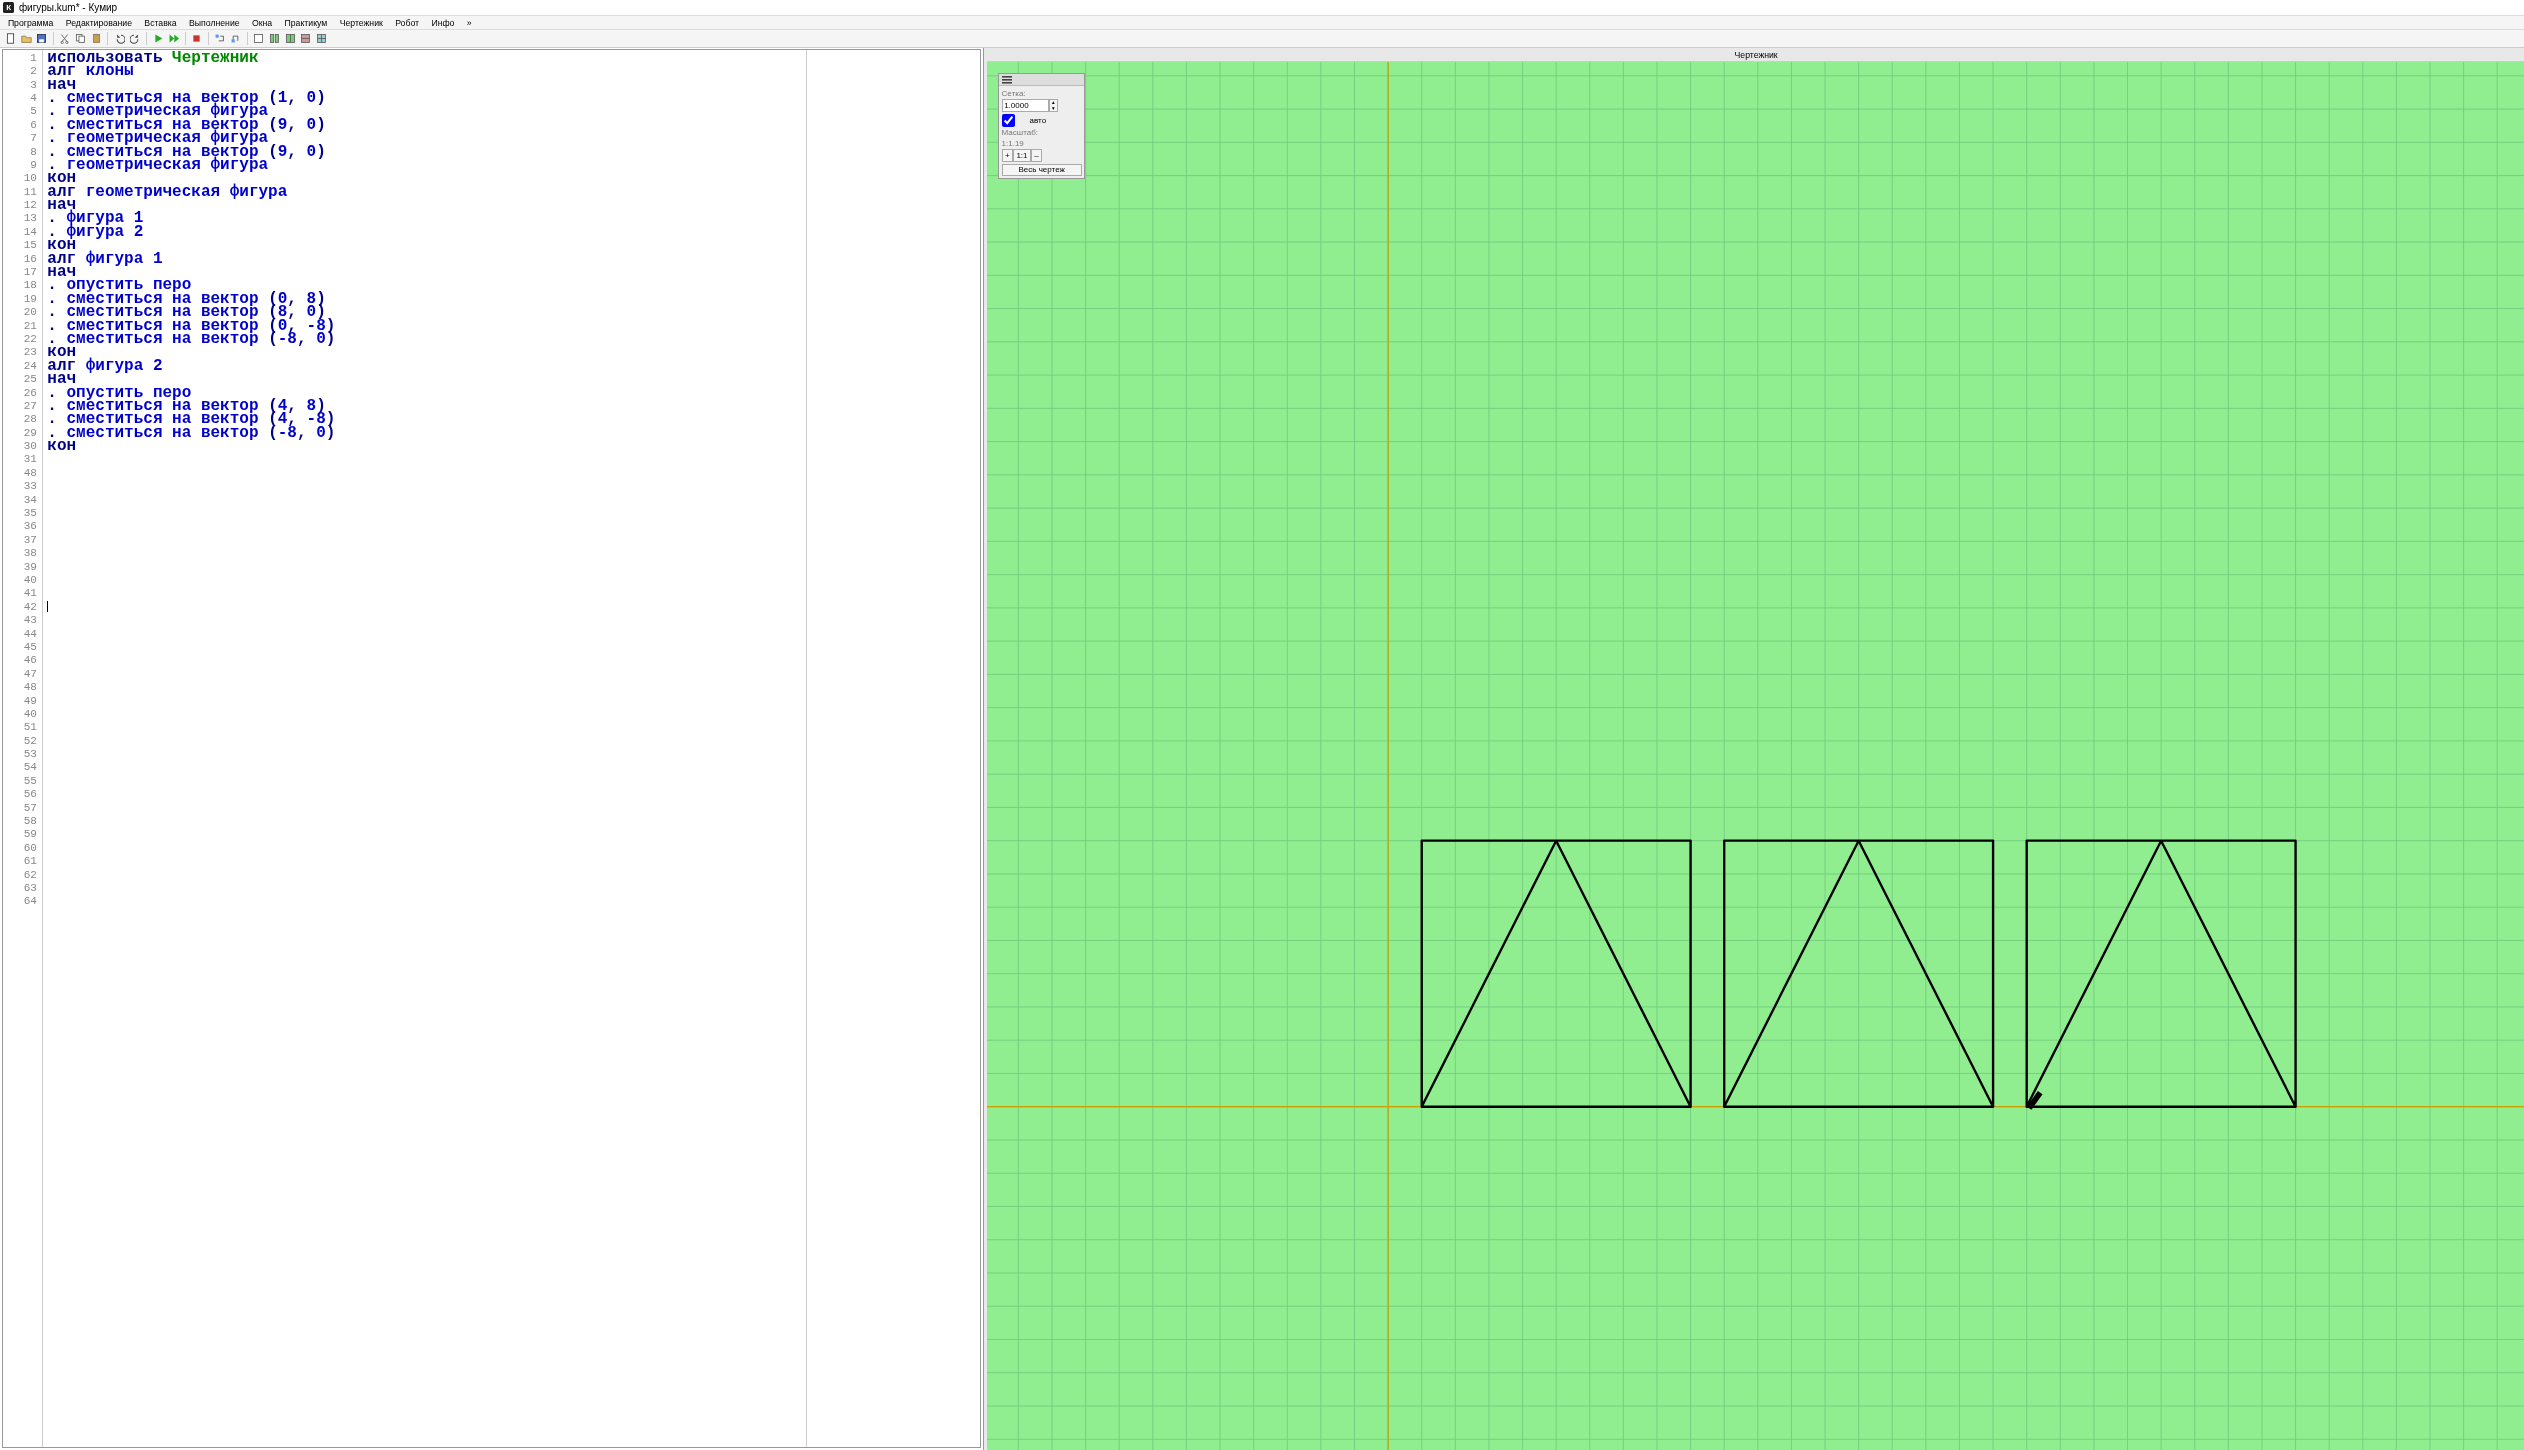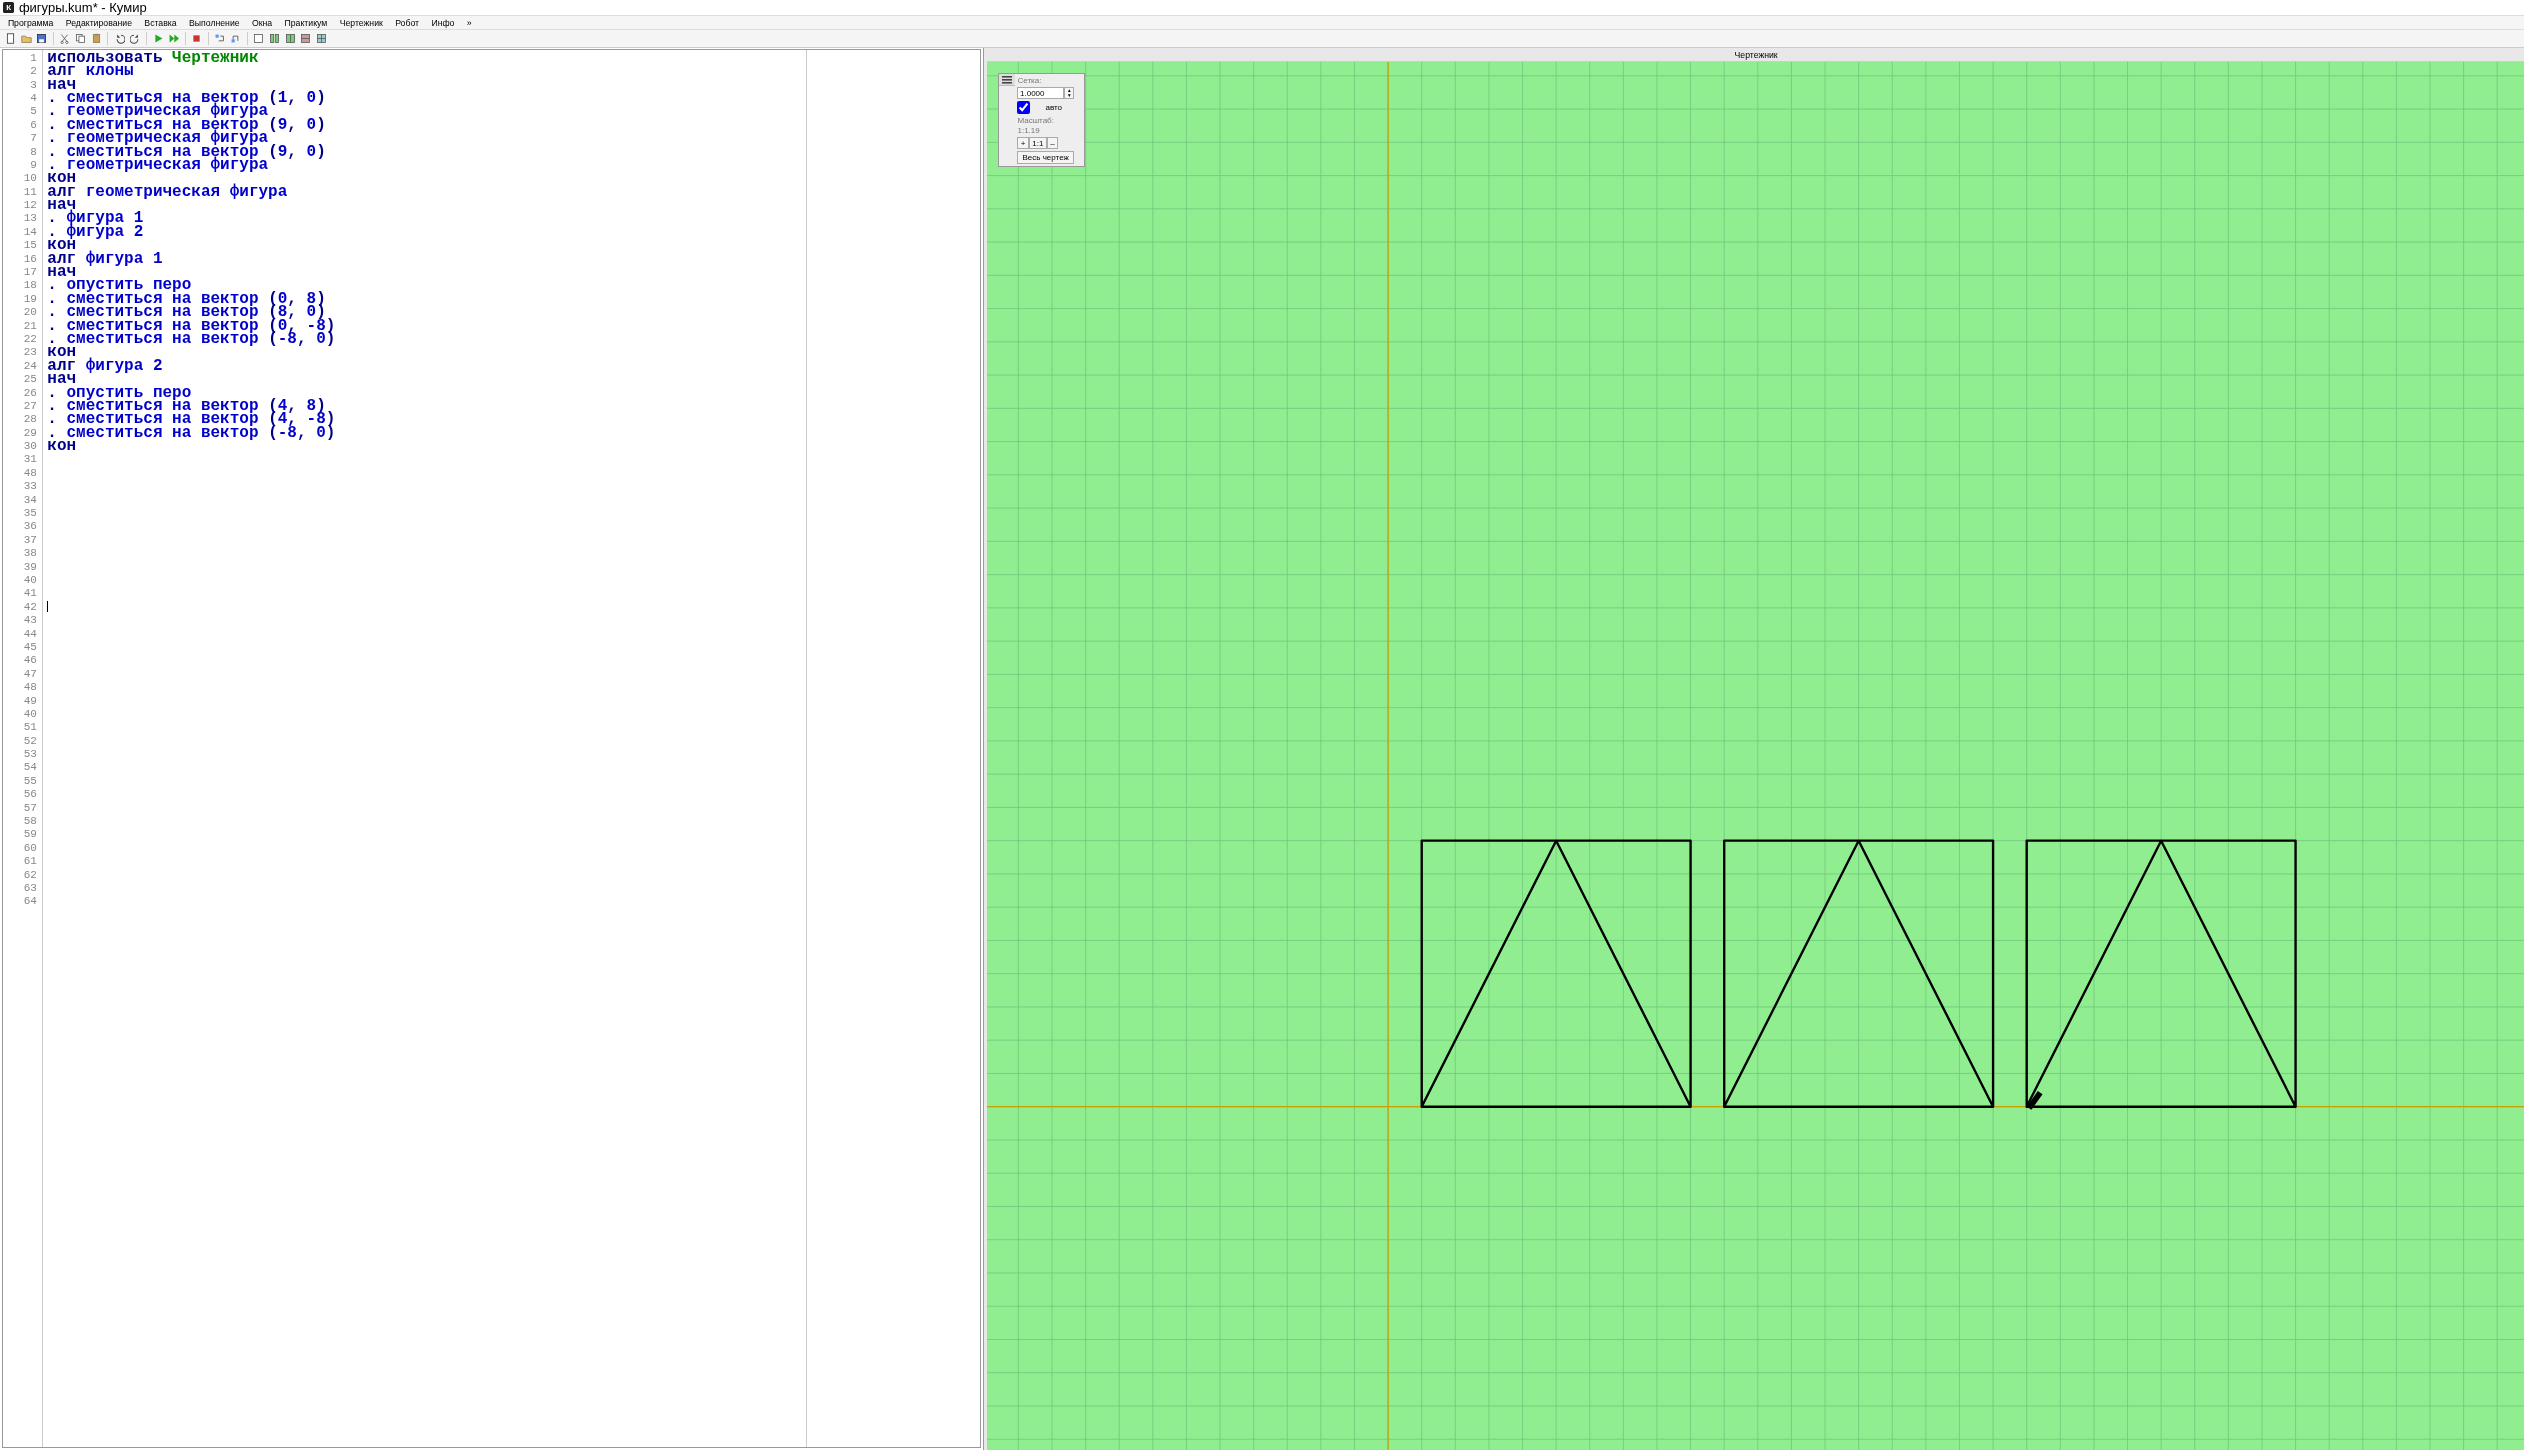--- a/index.html
+++ b/index.html
@@ -15,21 +15,21 @@
 .window { width: 100%; height: 100%; display: flex; flex-direction: column; background: #fff; }
 .titlebar {
   height: 16px; background: #fff; display: flex; align-items: center;
   padding: 0 3.2px; gap: 4.7px; border-bottom: 0.8px solid #ddd;
 }
 .titlebar .app-icon {
   width: 11px; height: 11px; background: #222; color: #fff;
   display: inline-flex; align-items: center; justify-content: center;
   font-weight: bold; font-size: 8px; border-radius: 1.6px;
 }
-.titlebar .title { font-size: 13px; color: #000; }
+.titlebar .title { font-size: 10px; color: #000; }
 .menubar {
   height: 14.2px; background: #f5f5f5; display: flex; align-items: flex-end;
   padding: 0 3.2px; gap: 3px; border-bottom: 0.8px solid #ddd;
 }
 .menubar .menu-item {
   padding: 1.6px 4.7px; font-size: 8.7px; color: #000; cursor: default;
 }
 .toolbar {
   height: 17.4px; background: #f5f5f5; display: flex; align-items: center;
   padding: 0 3.2px; gap: 1.6px; border-bottom: 0.8px solid #ccc;
@@ -74,21 +74,21 @@
 .right-title {
   height: 14.2px; background: #e8e8e8; border-bottom: 0.8px solid #ccc;
   text-align: center; font-size: 8.7px; line-height: 14.2px;
 }
 .canvas-area { flex:1; position: relative; overflow: hidden; background: #90ee90; }
 #drawer-canvas { position:absolute; inset:0; width:100%; height:100%; }
 
 .ctrl-panel {
   position: absolute; top: 11px; left: 11px; width: 87px;
   background: #eee; border: 0.8px solid #999; font-size: 8px;
-  display:flex; flex-direction:row;
+  display:flex; flex-direction:column;
 }
 .ctrl-header { height:12.6px; background:#ddd; border-bottom:0.8px solid #bbb;
   display:flex; align-items:center; padding:0 3.2px;}
 .ctrl-header .ham { display:inline-block; width:9.5px; height:8px;
   background: linear-gradient(#444,#444) 0 0/100% 1.6px no-repeat,
               linear-gradient(#444,#444) 0 3.2px/100% 1.6px no-repeat,
               linear-gradient(#444,#444) 0 6.3px/100% 1.6px no-repeat;}
 .ctrl-body { padding: 2.4px; display:flex; flex-direction:column; gap:1.6px; }
 .spin { display:flex; align-items:center; gap:0; }
 .spin input { width:47px; font-size:8px; padding:0.8px 1.6px; border:0.8px solid #aaa; height:12.6px;}

